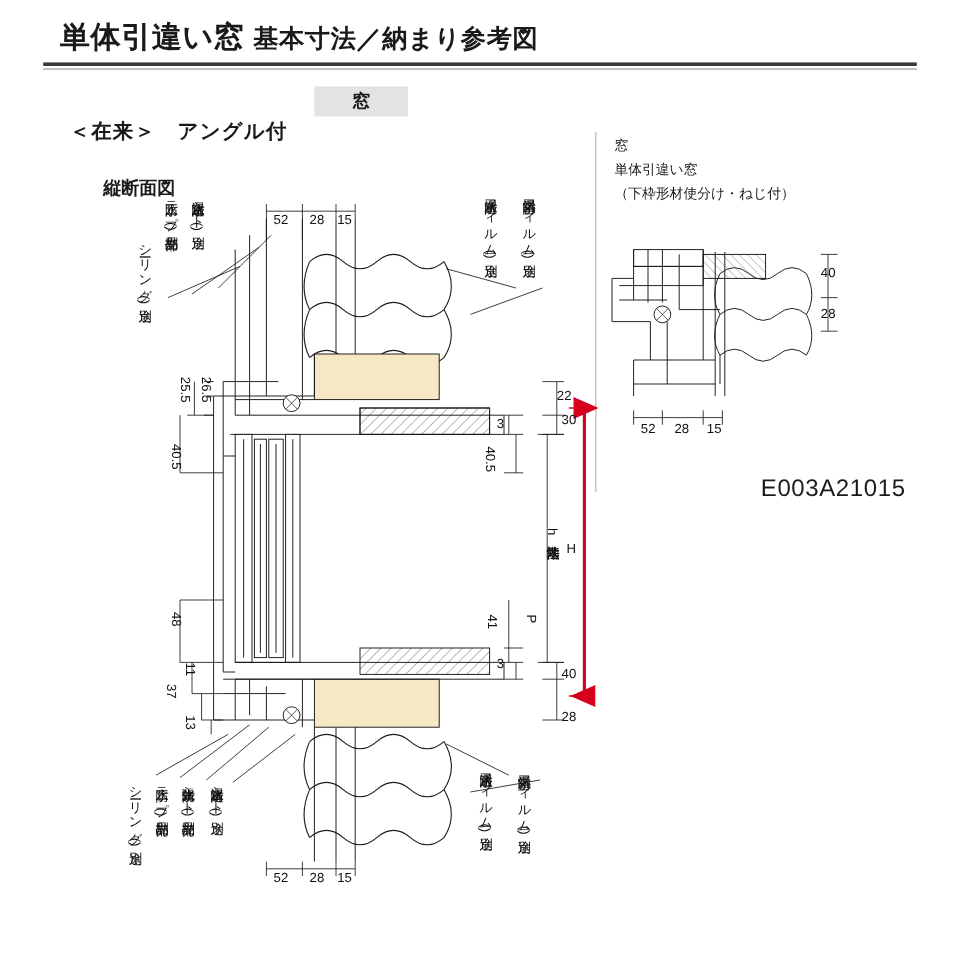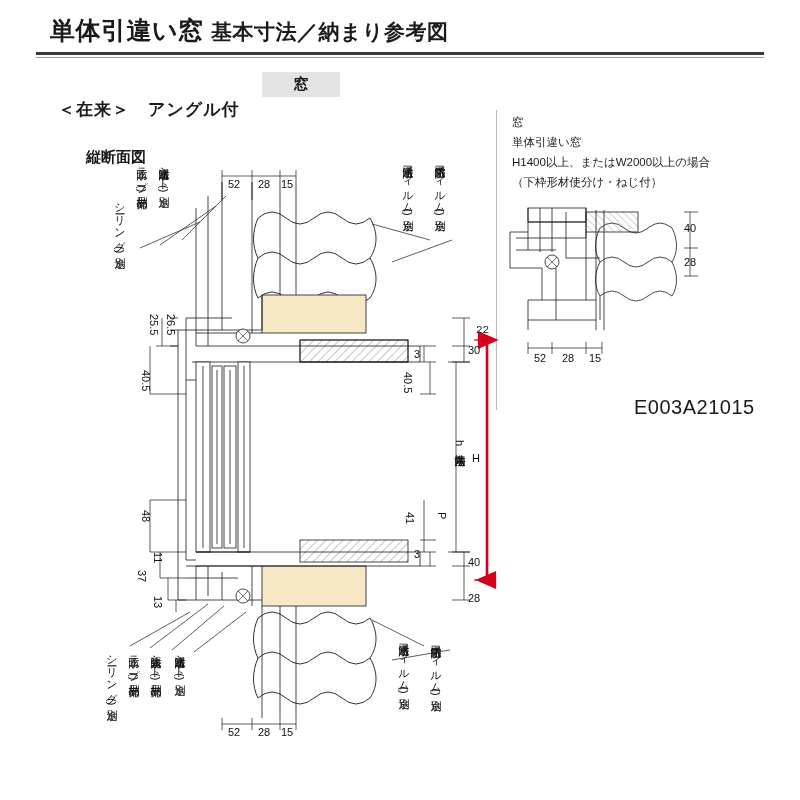--- a/index.html
+++ b/index.html
@@ -87,21 +87,20 @@
   <div class="hr-top2"></div>
 
   <div class="subtitle">＜在来＞　アングル付</div>
   <div class="badge">窓</div>
   <div class="section-label">縦断面図</div>
 
   <div class="v-sep"></div>
   <div class="note">
     <div>窓</div>
     <div>単体引違い窓</div>
-    <div>H1400以上、またはW2000以上の場合</div>
     <div>（下枠形材使分け・ねじ付）</div>
   </div>
   <div class="code">E003A21015</div>
 
   <svg class="draw" viewBox="0 0 800 800">
     <defs>
       <pattern id="hatch45" width="6" height="6" patternUnits="userSpaceOnUse" patternTransform="rotate(45)">
         <line x1="0" y1="0" x2="0" y2="6" stroke="#5a5a5a" stroke-width="0.7"></line>
       </pattern>
       <pattern id="hatch45b" width="5" height="5" patternUnits="userSpaceOnUse" patternTransform="rotate(-45)">
@@ -382,21 +381,21 @@
   <div class="lbl v" style="left:152px; top:552px;">11</div>
   <div class="lbl v" style="left:136px; top:570px;">37</div>
   <div class="lbl v" style="left:152px; top:596px;">13</div>
 
   <div class="lbl v" style="left:402px; top:372px;">40.5</div>
   <div class="lbl" style="left:414px; top:348px;">3</div>
   <div class="lbl v" style="left:404px; top:512px;">41</div>
   <div class="lbl" style="left:414px; top:548px;">3</div>
   <div class="lbl v" style="left:436px; top:512px;">P</div>
 
-  <div class="lbl" style="left:476px; top:324px;font-family:Liberation Mono, monospace;">22</div>
+  <div class="lbl" style="left:464px; top:324px;">22</div>
   <div class="lbl" style="left:468px; top:344px;">30</div>
   <div class="lbl" style="left:468px; top:556px;">40</div>
   <div class="lbl" style="left:468px; top:592px;">28</div>
   <div class="lbl v" style="left:452px; top:440px;">h内法基準寸法</div>
   <div class="lbl" style="left:472px; top:452px;">H</div>
 
   <div class="lbl" style="left:684px; top:222px;">40</div>
   <div class="lbl" style="left:684px; top:256px;">28</div>
   <div class="lbl" style="left:534px; top:352px;">52</div>
   <div class="lbl" style="left:562px; top:352px;">28</div>

